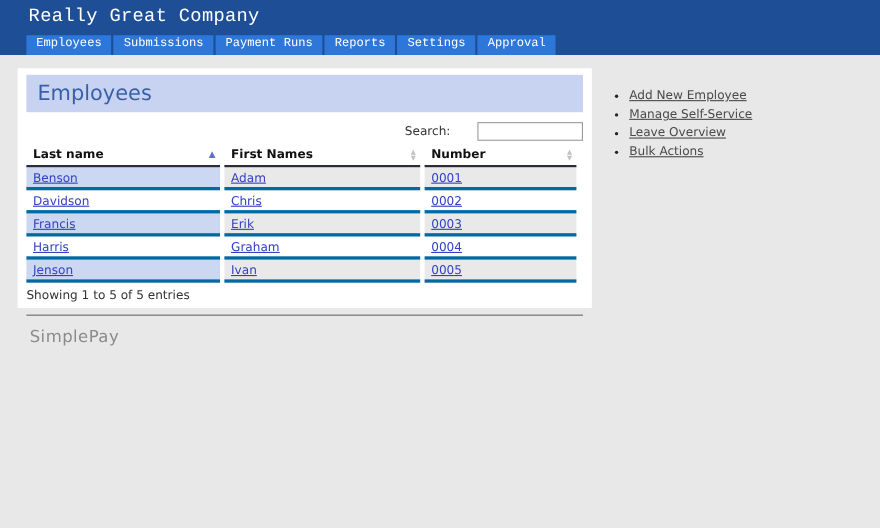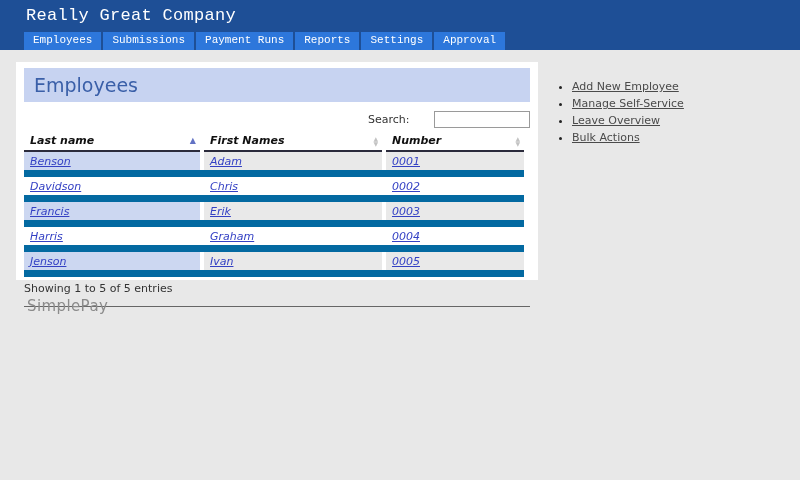--- a/index.html
+++ b/index.html
@@ -64,41 +64,40 @@
     background: #ffffff;
   }
 
   
   table.emp-table {
     margin: 4px 8px 0;
     width: 500px;
     border-collapse: collapse;
     font-size: 11px;
     table-layout: fixed;
-    font-style: italic;
   }
   .emp-table col.c1 { width: 178px; }
   .emp-table col.c2 { width: 182px; }
   .emp-table col.c3 { width: 140px; }
   .emp-table th {
     text-align: left; font-weight: bold; color: #111111;
     padding: 2px 4px 3px 6px;
     border-bottom: 2px solid #2b2b3c;
     cursor: pointer;
   }
   .emp-table th .th-inner {
     display: flex; justify-content: space-between; align-items: center;
   }
   .emp-table th:not(:last-child), .emp-table td:not(:last-child) {
     border-right: 4px solid #ffffff;
   }
   .emp-table td {
     padding: 3px 6px 2px;
     height: 18px;
-    border-bottom: 7px solid #0369a1;
+    border-bottom: 3px solid #0369a1;
   }
   .emp-table tbody tr:nth-child(odd) td { background: #e9e9e9; }
   .emp-table tbody tr:nth-child(odd) td.sorted-col { background: #ccd7f1; }
   .emp-table tbody tr:nth-child(even) td { background: #ffffff; }
   .emp-table a {
     color: #3441c4; text-decoration: underline; cursor: pointer;
   }
   .sort-asc {
     font-size: 8px; color: #6272c4; line-height: 8px;
   }

